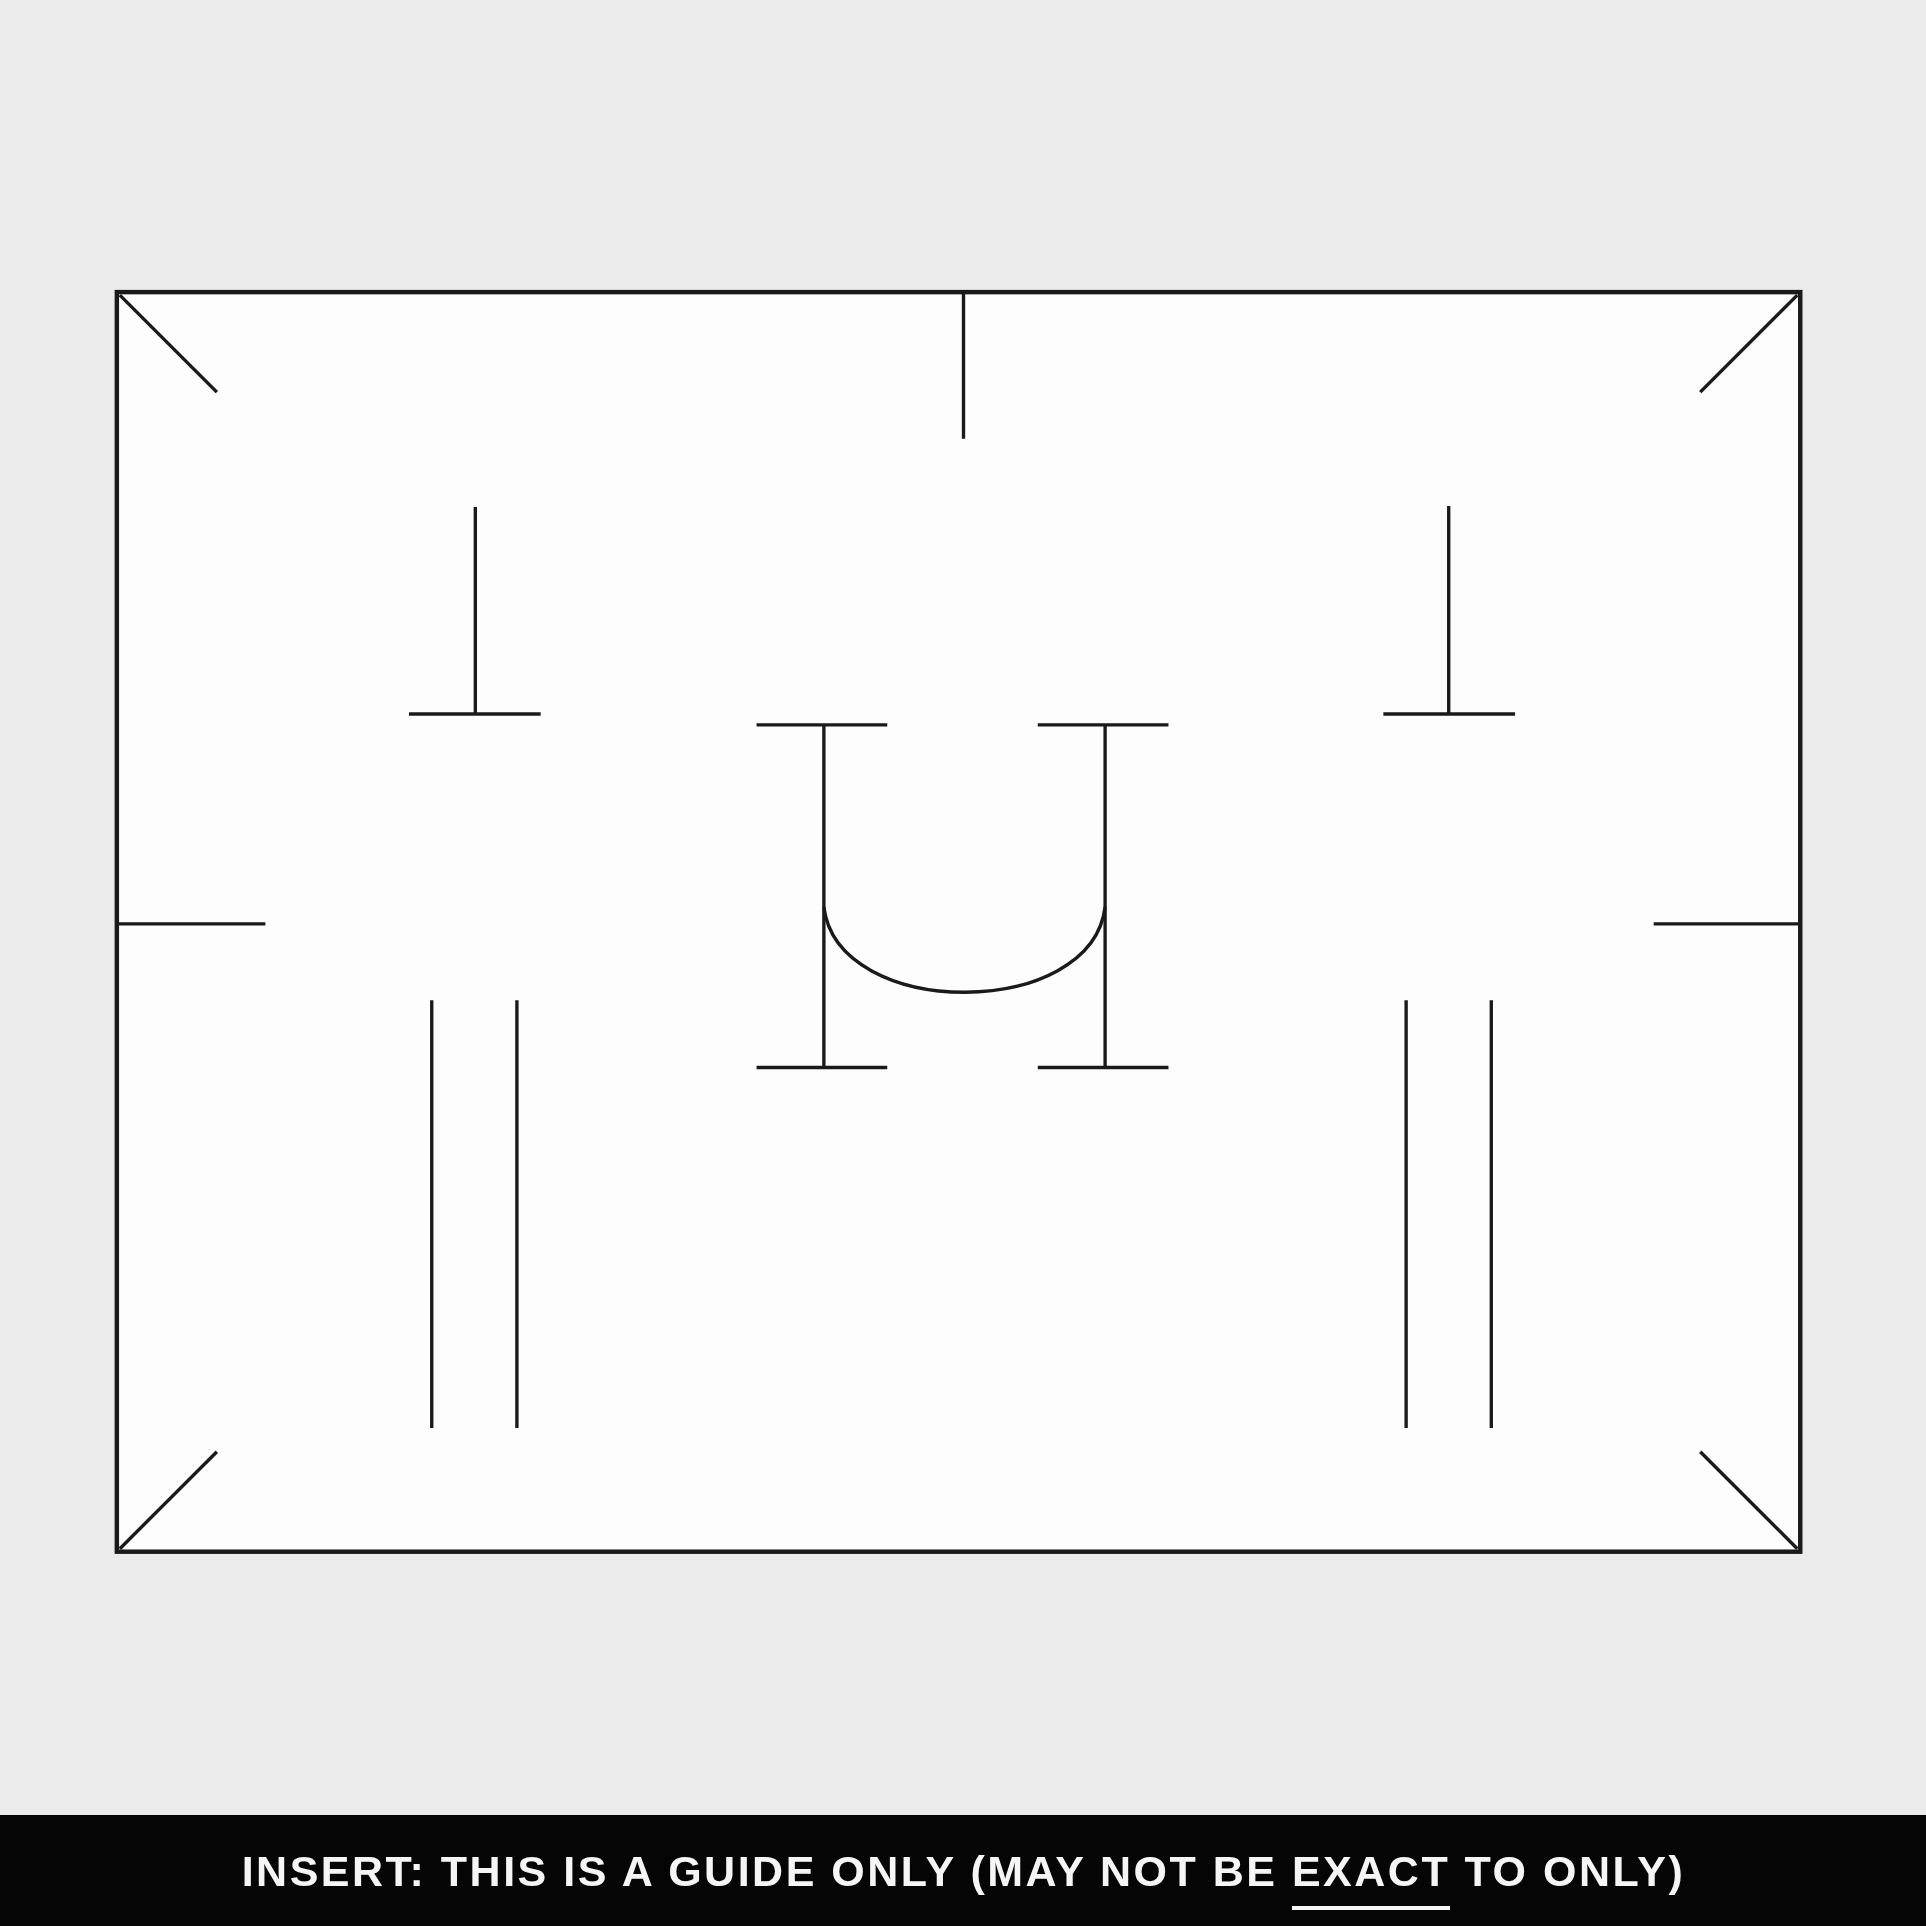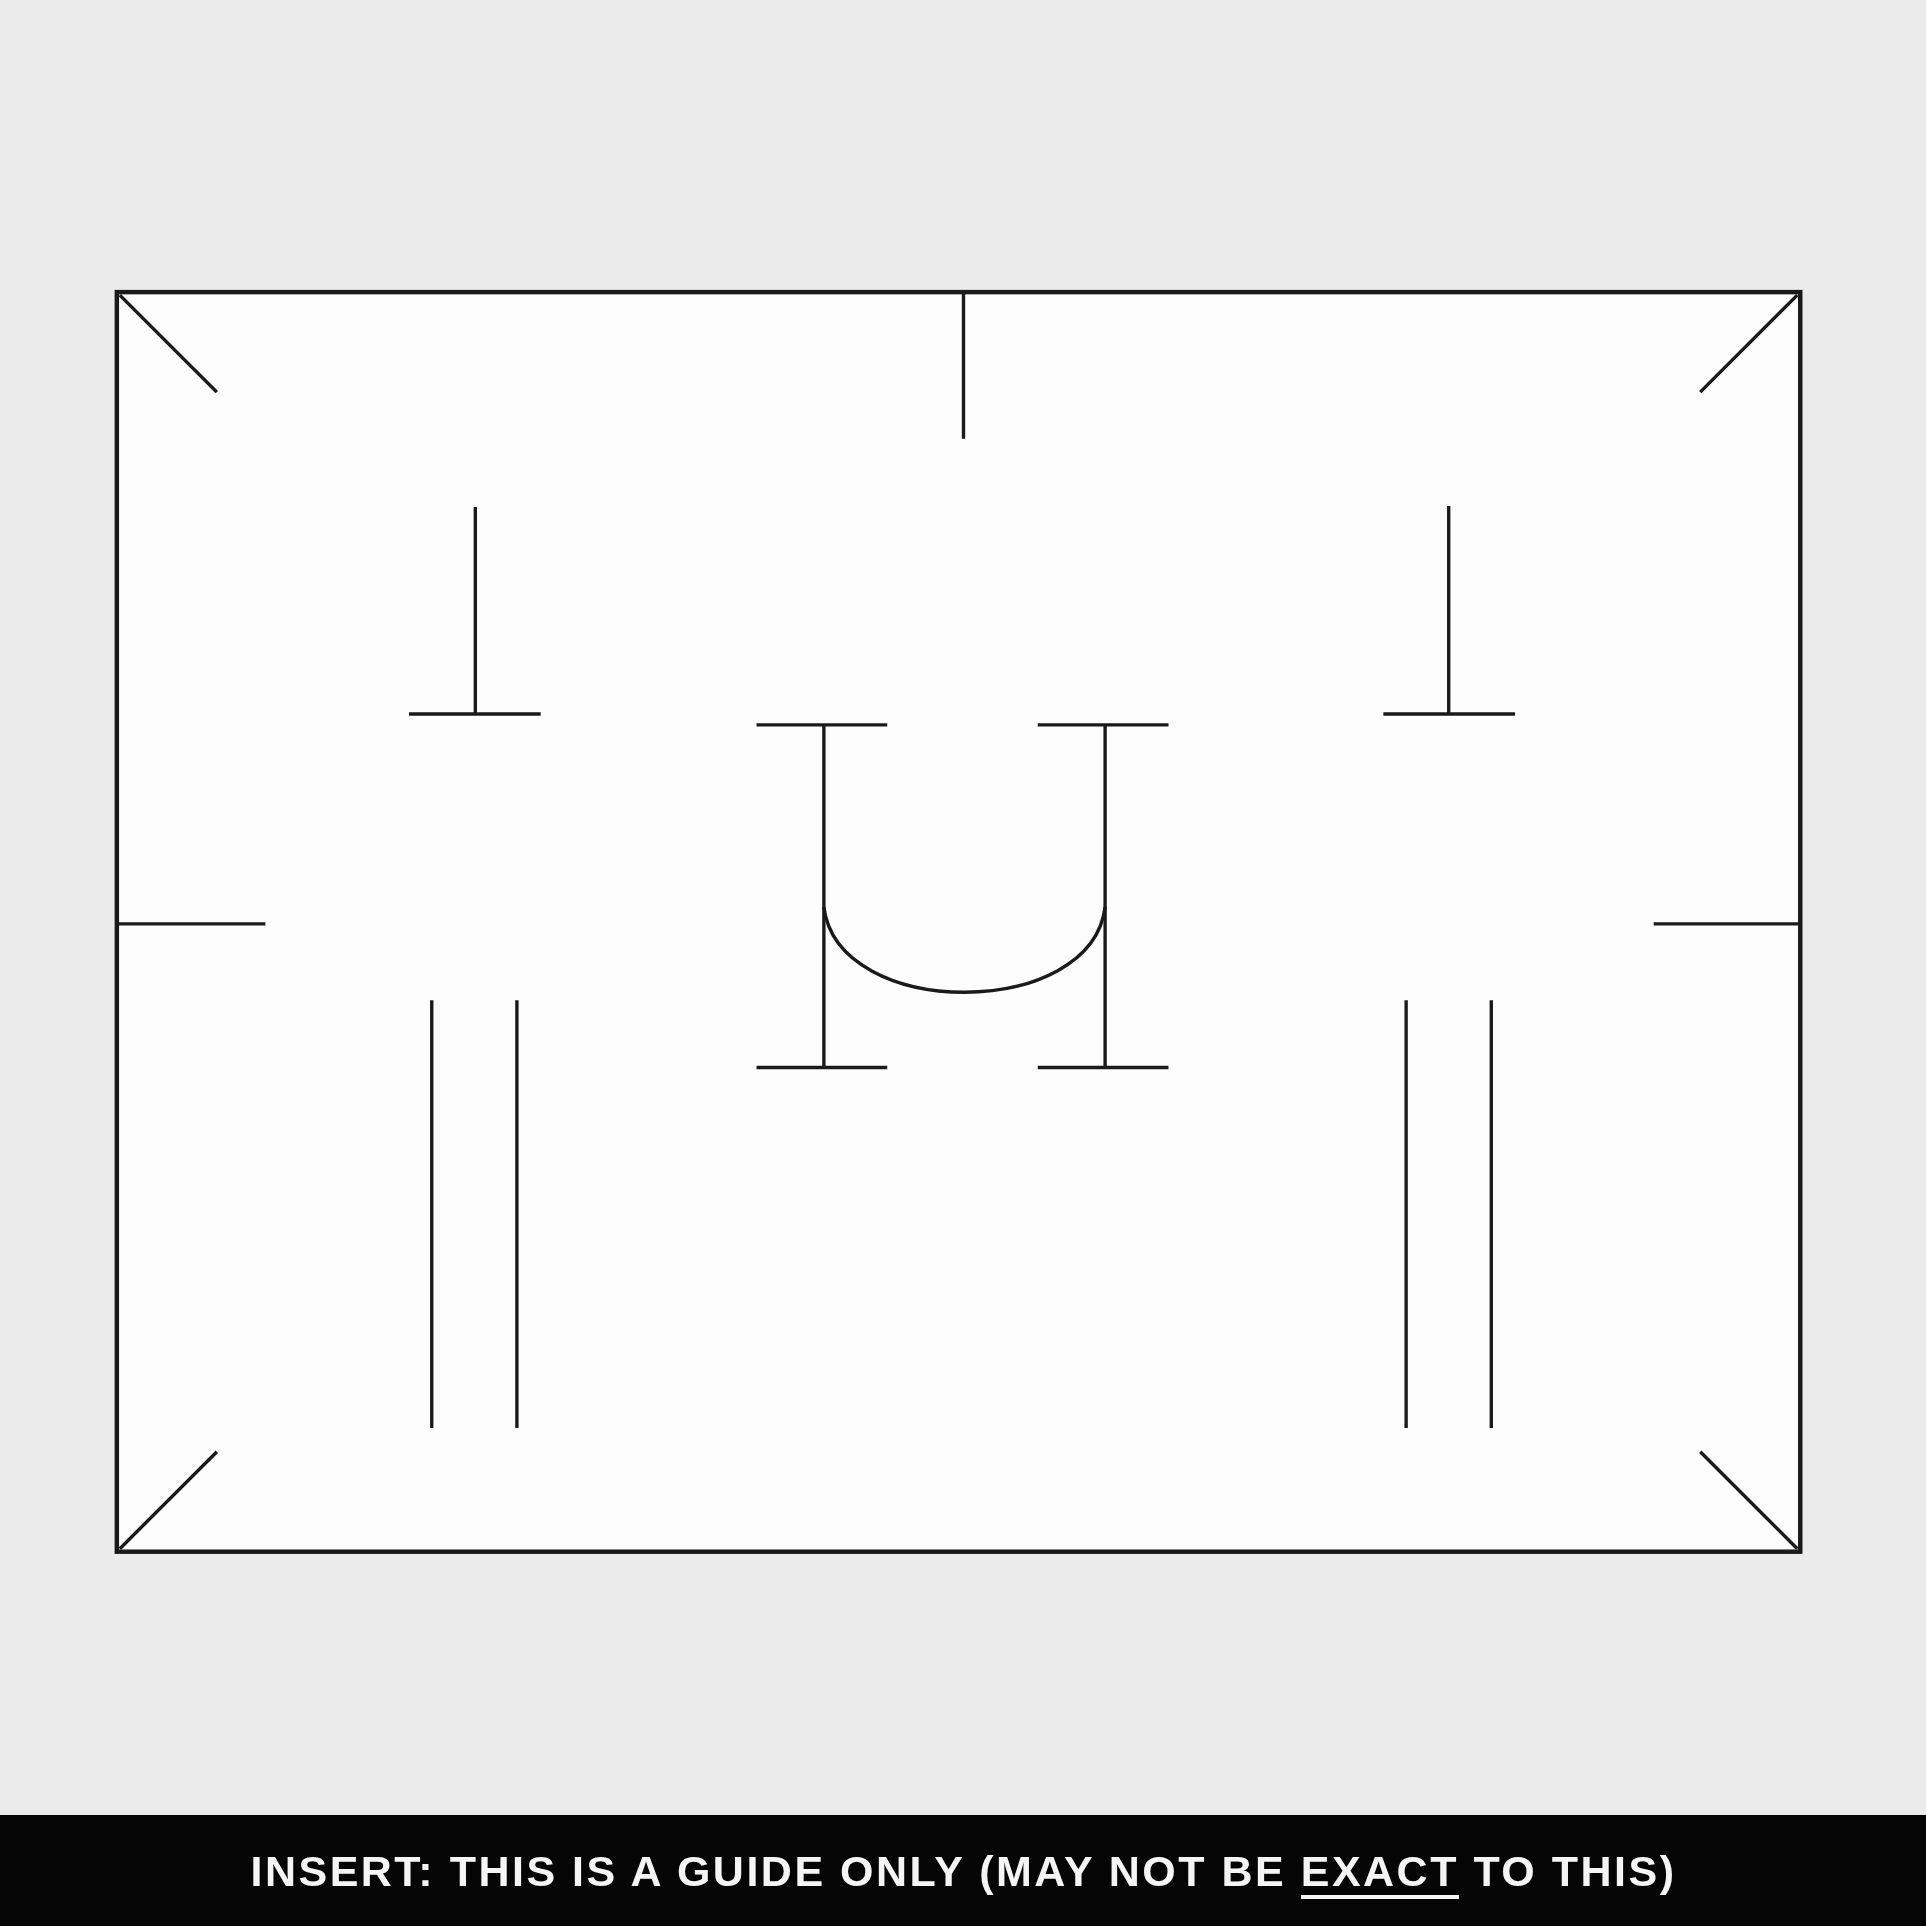--- a/index.html
+++ b/index.html
@@ -36,21 +36,21 @@
   .caption-text {
     font-size: 43px;
     font-weight: 300;
     letter-spacing: 2.5px;
     line-height: 1;
     white-space: pre;
   }
   .caption-text span { white-space: pre; font-weight: bold; }
   .caption-underlined {
     border-bottom: 4px solid currentColor;
-    padding-bottom: 0;
+    padding-bottom: 11px;
   }
 </style>
 </head>
 <body style="background: rgb(235, 235, 236);">
 
 <div class="page">
   <svg class="diagram-svg" id="diagram-svg" viewBox="0 0 1946 1946">
       <rect x="118" y="295" width="1700" height="1272" fill="#fdfdfd" stroke="#1a1a1a" stroke-width="4.5"></rect>
       <line x1="121" y1="298" x2="219" y2="396" stroke="#1a1a1a" stroke-width="3.4"></line>
       <line x1="1815" y1="298" x2="1717" y2="396" stroke="#1a1a1a" stroke-width="3.4"></line>
@@ -69,16 +69,16 @@
       <line x1="1506" y1="1010" x2="1506" y2="1442" stroke="#1a1a1a" stroke-width="3.4"></line>
       <line x1="764" y1="732" x2="896" y2="732" stroke="#1a1a1a" stroke-width="3.4"></line>
       <line x1="1048" y1="732" x2="1180" y2="732" stroke="#1a1a1a" stroke-width="3.4"></line>
       <line x1="832" y1="732" x2="832" y2="1078" stroke="#1a1a1a" stroke-width="3.4"></line>
       <line x1="1116" y1="732" x2="1116" y2="1078" stroke="#1a1a1a" stroke-width="3.4"></line>
       <line x1="764" y1="1078" x2="896" y2="1078" stroke="#1a1a1a" stroke-width="3.4"></line>
       <line x1="1048" y1="1078" x2="1180" y2="1078" stroke="#1a1a1a" stroke-width="3.4"></line>
       <path d="M 832 916 C 846 1030.6666666666667 1102 1030.6666666666667 1116 916" fill="none" stroke="#1a1a1a" stroke-width="3.4"></path>
     </svg>
   <div class="caption-bar" style="background: rgb(5, 5, 5); color: rgb(245, 245, 245);">
-    <div class="caption-text"><span>INSERT: THIS IS A GUIDE ONLY (MAY NOT BE </span><span class="caption-underlined">EXACT</span><span> TO THIS)</span></div>
+    <div class="caption-text"><span>INSERT: THIS IS A GUIDE ONLY (MAY NOT BE </span><span class="caption-underlined">EXACT</span><span> TO ONLY)</span></div>
   </div>
 </div>
 
 
 </body></html>

